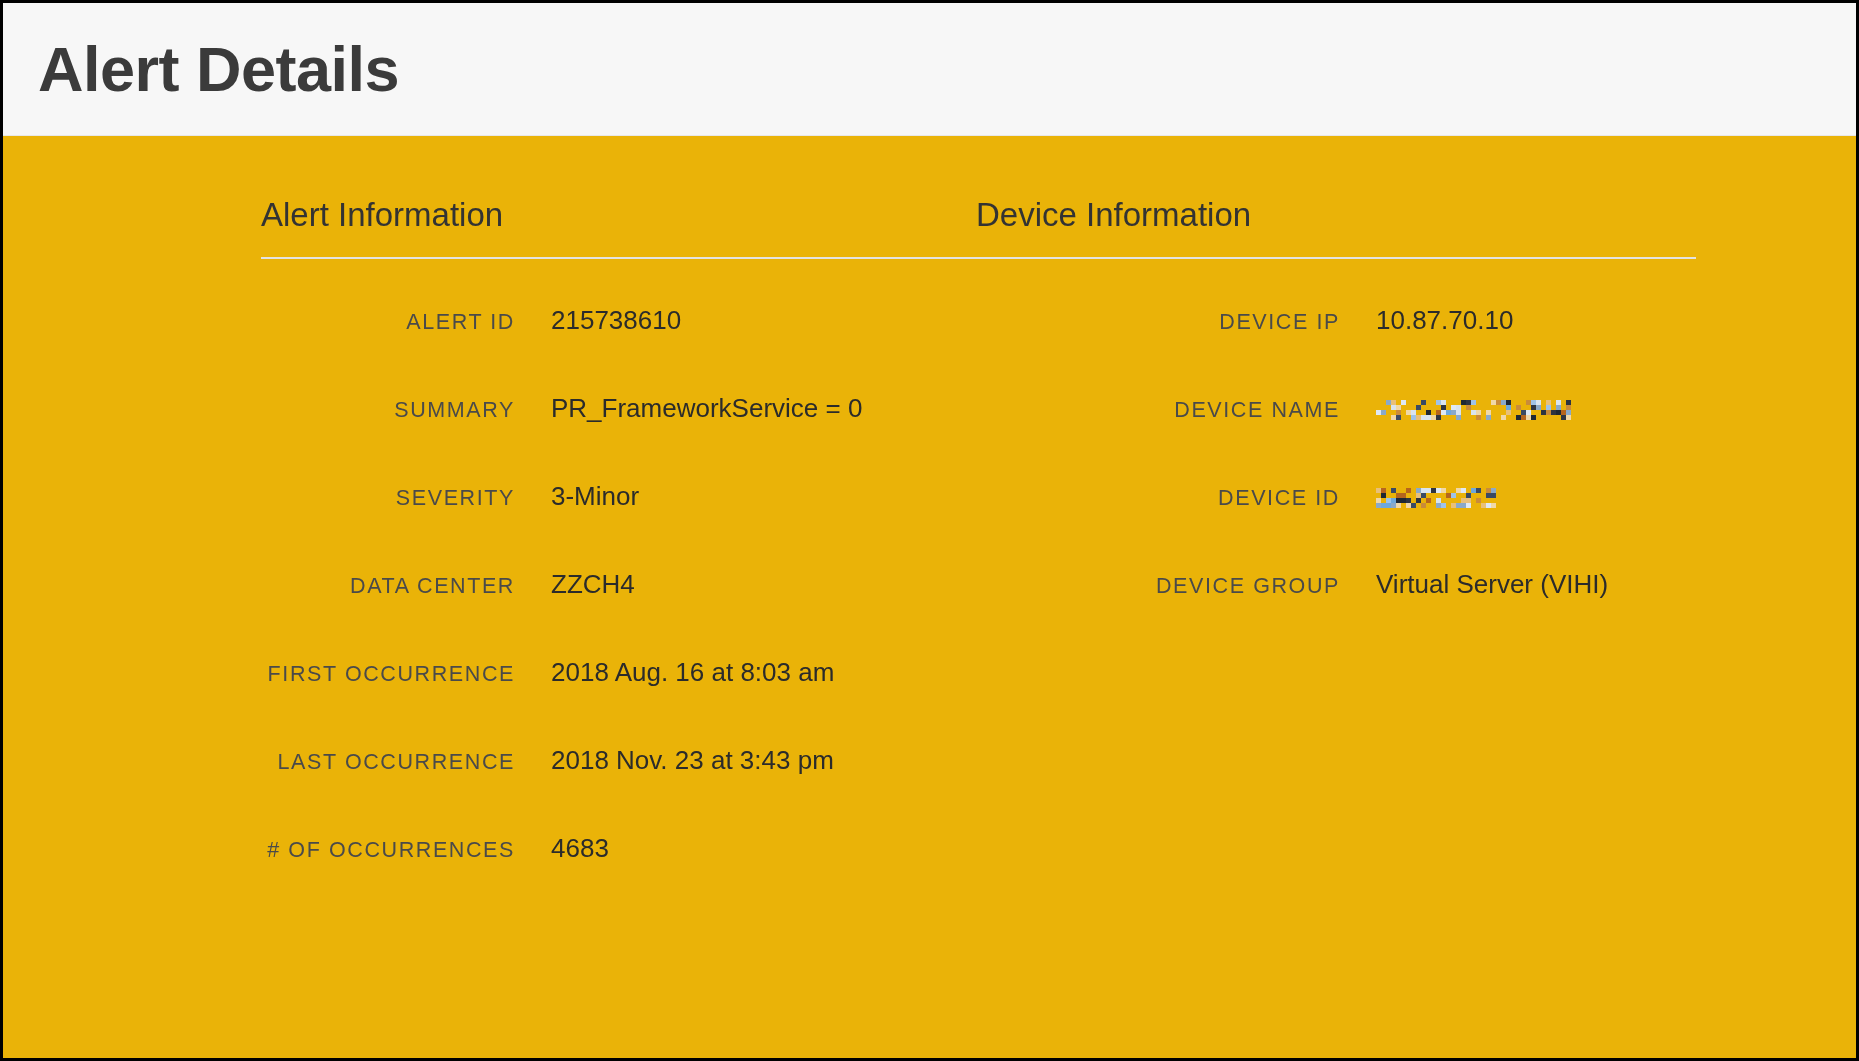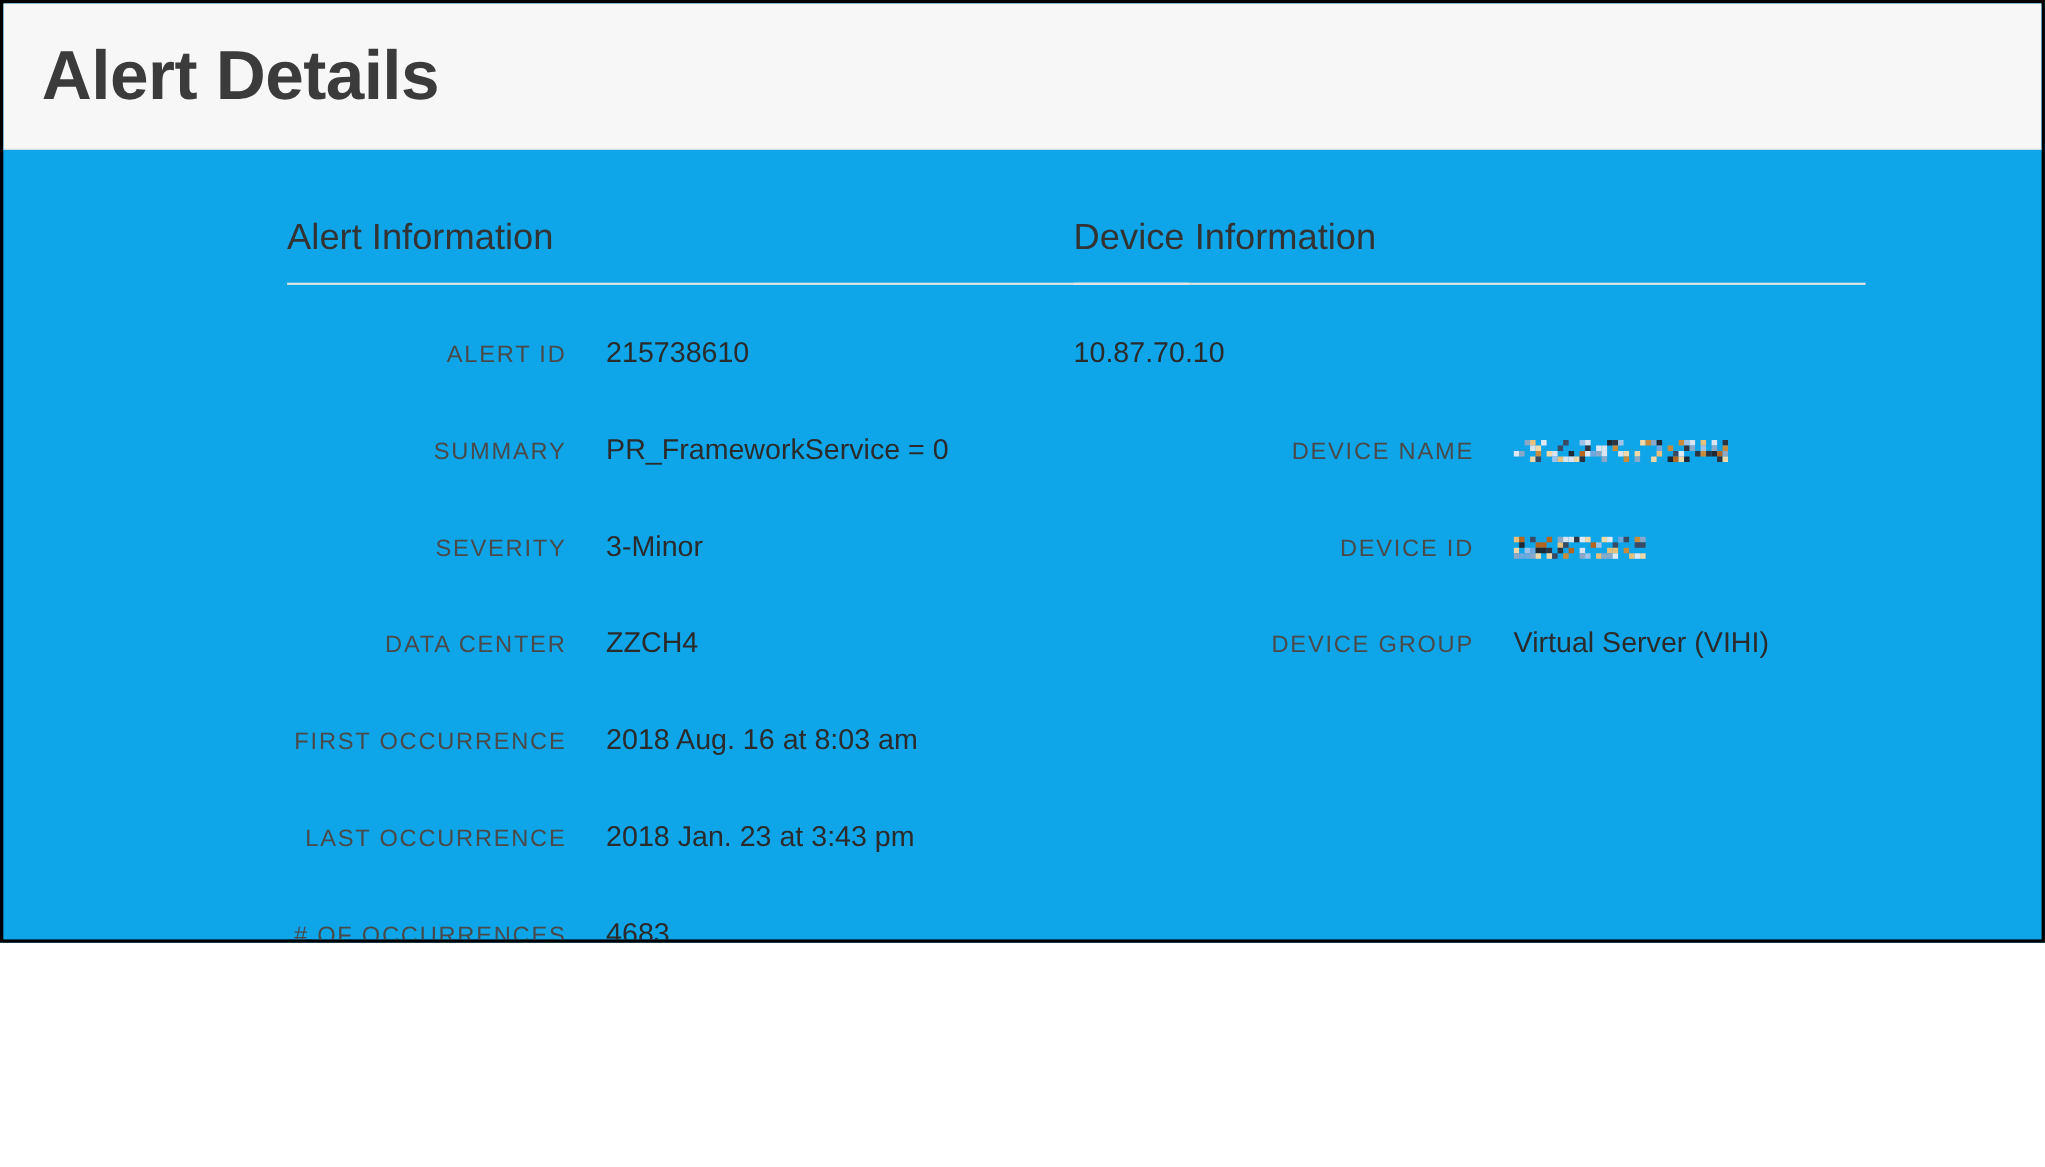--- a/index.html
+++ b/index.html
@@ -10,22 +10,22 @@
   }
   body {
     font-family: "Liberation Sans", sans-serif;
     width: 1859px;
     height: 1061px;
     overflow: hidden;
   }
   .window {
     position: relative;
     width: 1859px;
-    height: 857px;
-    background: #0ea5e9;
+    height: 1061px;
+    background: #eab308;
     border: 3px solid #000000;
     overflow: hidden;
   }
   
   .header {
     height: 133px;
     background: #f7f7f7;
     border-bottom: 1px solid #e8e8e8;
     display: flex;
     align-items: center;
@@ -141,34 +141,35 @@
           <div class="field-row">
             <div class="field-label">DATA CENTER</div>
             <div class="field-value">ZZCH4</div>
           </div>
           <div class="field-row">
             <div class="field-label">FIRST OCCURRENCE</div>
             <div class="field-value">2018 Aug. 16 at 8:03 am</div>
           </div>
           <div class="field-row">
             <div class="field-label">LAST OCCURRENCE</div>
-            <div class="field-value">2018 Jan. 23 at 3:43 pm</div>
+            <div class="field-value">2018 Nov. 23 at 3:43 pm</div>
           </div>
           <div class="field-row">
             <div class="field-label"># OF OCCURRENCES</div>
             <div class="field-value">4683</div>
           </div>
         </div>
     </div>
 
     <div class="column right">
       <div class="section-heading">Device Information</div>
       <div class="divider"></div>
       <div id="device-fields">
           <div class="field-row">
+            <div class="field-label">DEVICE IP</div>
             <div class="field-value">10.87.70.10</div>
           </div>
           <div class="field-row">
             <div class="field-label">DEVICE NAME</div>
             <div class="field-value"><span class="redacted" style="width: 195px;"><i style="left: 0px; top: 11px; width: 5px; height: 5px; background: rgb(223, 233, 245);"></i><i style="left: 5px; top: 11px; width: 5px; height: 5px; background: rgb(138, 169, 201);"></i><i style="left: 10px; top: 1px; width: 5px; height: 5px; background: rgb(138, 169, 201);"></i><i style="left: 15px; top: 1px; width: 5px; height: 5px; background: rgb(232, 192, 122);"></i><i style="left: 15px; top: 6px; width: 5px; height: 5px; background: rgb(217, 228, 239);"></i><i style="left: 15px; top: 16px; width: 5px; height: 5px; background: rgb(240, 216, 168);"></i><i style="left: 20px; top: 6px; width: 5px; height: 5px; background: rgb(240, 216, 168);"></i><i style="left: 20px; top: 11px; width: 5px; height: 5px; background: rgb(201, 139, 58);"></i><i style="left: 20px; top: 16px; width: 5px; height: 5px; background: rgb(58, 74, 99);"></i><i style="left: 25px; top: 1px; width: 5px; height: 5px; background: rgb(223, 233, 245);"></i><i style="left: 30px; top: 11px; width: 5px; height: 5px; background: rgb(240, 216, 168);"></i><i style="left: 35px; top: 11px; width: 5px; height: 5px; background: rgb(217, 228, 239);"></i><i style="left: 35px; top: 16px; width: 5px; height: 5px; background: rgb(159, 195, 232);"></i><i style="left: 40px; top: 6px; width: 5px; height: 5px; background: rgb(58, 74, 99);"></i><i style="left: 40px; top: 16px; width: 5px; height: 5px; background: rgb(232, 192, 122);"></i><i style="left: 45px; top: 1px; width: 5px; height: 5px; background: rgb(58, 74, 99);"></i><i style="left: 45px; top: 16px; width: 5px; height: 5px; background: rgb(217, 228, 239);"></i><i style="left: 50px; top: 11px; width: 5px; height: 5px; background: rgb(31, 40, 51);"></i><i style="left: 50px; top: 16px; width: 5px; height: 5px; background: rgb(217, 228, 239);"></i><i style="left: 55px; top: 16px; width: 5px; height: 5px; background: rgb(240, 216, 168);"></i><i style="left: 60px; top: 1px; width: 5px; height: 5px; background: rgb(159, 195, 232);"></i><i style="left: 60px; top: 11px; width: 5px; height: 5px; background: rgb(181, 101, 29);"></i><i style="left: 60px; top: 16px; width: 5px; height: 5px; background: rgb(46, 52, 64);"></i><i style="left: 65px; top: 1px; width: 5px; height: 5px; background: rgb(217, 228, 239);"></i><i style="left: 65px; top: 6px; width: 5px; height: 5px; background: rgb(46, 52, 64);"></i><i style="left: 65px; top: 11px; width: 5px; height: 5px; background: rgb(223, 233, 245);"></i><i style="left: 70px; top: 11px; width: 5px; height: 5px; background: rgb(110, 168, 220);"></i><i style="left: 75px; top: 6px; width: 5px; height: 5px; background: rgb(223, 233, 245);"></i><i style="left: 75px; top: 11px; width: 5px; height: 5px; background: rgb(138, 169, 201);"></i><i style="left: 80px; top: 6px; width: 5px; height: 5px; background: rgb(217, 228, 239);"></i><i style="left: 80px; top: 11px; width: 5px; height: 5px; background: rgb(217, 228, 239);"></i><i style="left: 80px; top: 16px; width: 5px; height: 5px; background: rgb(138, 169, 201);"></i><i style="left: 85px; top: 1px; width: 5px; height: 5px; background: rgb(31, 40, 51);"></i><i style="left: 90px; top: 1px; width: 5px; height: 5px; background: rgb(46, 52, 64);"></i><i style="left: 90px; top: 6px; width: 5px; height: 5px; background: rgb(201, 139, 58);"></i><i style="left: 95px; top: 1px; width: 5px; height: 5px; background: rgb(159, 195, 232);"></i><i style="left: 95px; top: 11px; width: 5px; height: 5px; background: rgb(217, 228, 239);"></i><i style="left: 100px; top: 11px; width: 5px; height: 5px; background: rgb(240, 216, 168);"></i><i style="left: 100px; top: 16px; width: 5px; height: 5px; background: rgb(201, 139, 58);"></i><i style="left: 110px; top: 11px; width: 5px; height: 5px; background: rgb(240, 216, 168);"></i><i style="left: 110px; top: 16px; width: 5px; height: 5px; background: rgb(138, 169, 201);"></i><i style="left: 115px; top: 1px; width: 5px; height: 5px; background: rgb(240, 216, 168);"></i><i style="left: 120px; top: 1px; width: 5px; height: 5px; background: rgb(201, 139, 58);"></i><i style="left: 125px; top: 1px; width: 5px; height: 5px; background: rgb(138, 169, 201);"></i><i style="left: 125px; top: 16px; width: 5px; height: 5px; background: rgb(240, 216, 168);"></i><i style="left: 130px; top: 1px; width: 5px; height: 5px; background: rgb(31, 40, 51);"></i><i style="left: 130px; top: 6px; width: 5px; height: 5px; background: rgb(110, 168, 220);"></i><i style="left: 130px; top: 11px; width: 5px; height: 5px; background: rgb(232, 192, 122);"></i><i style="left: 140px; top: 6px; width: 5px; height: 5px; background: rgb(201, 139, 58);"></i><i style="left: 140px; top: 16px; width: 5px; height: 5px; background: rgb(31, 40, 51);"></i><i style="left: 145px; top: 11px; width: 5px; height: 5px; background: rgb(58, 74, 99);"></i><i style="left: 145px; top: 16px; width: 5px; height: 5px; background: rgb(181, 101, 29);"></i><i style="left: 150px; top: 1px; width: 5px; height: 5px; background: rgb(201, 139, 58);"></i><i style="left: 150px; top: 11px; width: 5px; height: 5px; background: rgb(223, 233, 245);"></i><i style="left: 150px; top: 16px; width: 5px; height: 5px; background: rgb(240, 216, 168);"></i><i style="left: 155px; top: 1px; width: 5px; height: 5px; background: rgb(159, 195, 232);"></i><i style="left: 155px; top: 6px; width: 5px; height: 5px; background: rgb(46, 52, 64);"></i><i style="left: 155px; top: 16px; width: 5px; height: 5px; background: rgb(31, 40, 51);"></i><i style="left: 160px; top: 1px; width: 5px; height: 5px; background: rgb(217, 228, 239);"></i><i style="left: 160px; top: 6px; width: 5px; height: 5px; background: rgb(138, 169, 201);"></i><i style="left: 165px; top: 11px; width: 5px; height: 5px; background: rgb(46, 52, 64);"></i><i style="left: 170px; top: 1px; width: 5px; height: 5px; background: rgb(232, 192, 122);"></i><i style="left: 170px; top: 6px; width: 5px; height: 5px; background: rgb(159, 195, 232);"></i><i style="left: 170px; top: 11px; width: 5px; height: 5px; background: rgb(201, 139, 58);"></i><i style="left: 175px; top: 11px; width: 5px; height: 5px; background: rgb(46, 52, 64);"></i><i style="left: 180px; top: 1px; width: 5px; height: 5px; background: rgb(217, 228, 239);"></i><i style="left: 180px; top: 6px; width: 5px; height: 5px; background: rgb(138, 169, 201);"></i><i style="left: 180px; top: 11px; width: 5px; height: 5px; background: rgb(31, 40, 51);"></i><i style="left: 185px; top: 11px; width: 5px; height: 5px; background: rgb(181, 101, 29);"></i><i style="left: 185px; top: 16px; width: 5px; height: 5px; background: rgb(46, 52, 64);"></i><i style="left: 190px; top: 1px; width: 5px; height: 5px; background: rgb(46, 52, 64);"></i><i style="left: 190px; top: 6px; width: 5px; height: 5px; background: rgb(201, 139, 58);"></i><i style="left: 190px; top: 11px; width: 5px; height: 5px; background: rgb(138, 169, 201);"></i><i style="left: 190px; top: 16px; width: 5px; height: 5px; background: rgb(240, 216, 168);"></i></span></div>
           </div>
           <div class="field-row">
             <div class="field-label">DEVICE ID</div>
             <div class="field-value"><span class="redacted" style="width: 122px;"><i style="left: 0px; top: 1px; width: 5px; height: 5px; background: rgb(232, 192, 122);"></i><i style="left: 0px; top: 11px; width: 5px; height: 5px; background: rgb(240, 216, 168);"></i><i style="left: 0px; top: 16px; width: 5px; height: 5px; background: rgb(138, 169, 201);"></i><i style="left: 5px; top: 1px; width: 5px; height: 5px; background: rgb(181, 101, 29);"></i><i style="left: 5px; top: 6px; width: 5px; height: 5px; background: rgb(31, 40, 51);"></i><i style="left: 5px; top: 16px; width: 5px; height: 5px; background: rgb(110, 168, 220);"></i><i style="left: 10px; top: 11px; width: 5px; height: 5px; background: rgb(159, 195, 232);"></i><i style="left: 10px; top: 16px; width: 5px; height: 5px; background: rgb(110, 168, 220);"></i><i style="left: 15px; top: 1px; width: 5px; height: 5px; background: rgb(58, 74, 99);"></i><i style="left: 15px; top: 11px; width: 5px; height: 5px; background: rgb(110, 168, 220);"></i><i style="left: 15px; top: 16px; width: 5px; height: 5px; background: rgb(138, 169, 201);"></i><i style="left: 20px; top: 6px; width: 5px; height: 5px; background: rgb(181, 101, 29);"></i><i style="left: 20px; top: 11px; width: 5px; height: 5px; background: rgb(31, 40, 51);"></i><i style="left: 20px; top: 16px; width: 5px; height: 5px; background: rgb(240, 216, 168);"></i><i style="left: 25px; top: 6px; width: 5px; height: 5px; background: rgb(181, 101, 29);"></i><i style="left: 25px; top: 11px; width: 5px; height: 5px; background: rgb(31, 40, 51);"></i><i style="left: 30px; top: 1px; width: 5px; height: 5px; background: rgb(181, 101, 29);"></i><i style="left: 30px; top: 11px; width: 5px; height: 5px; background: rgb(46, 52, 64);"></i><i style="left: 30px; top: 16px; width: 5px; height: 5px; background: rgb(240, 216, 168);"></i><i style="left: 35px; top: 16px; width: 5px; height: 5px; background: rgb(58, 74, 99);"></i><i style="left: 40px; top: 1px; width: 5px; height: 5px; background: rgb(138, 169, 201);"></i><i style="left: 40px; top: 6px; width: 5px; height: 5px; background: rgb(232, 192, 122);"></i><i style="left: 40px; top: 11px; width: 5px; height: 5px; background: rgb(46, 52, 64);"></i><i style="left: 45px; top: 1px; width: 5px; height: 5px; background: rgb(217, 228, 239);"></i><i style="left: 45px; top: 6px; width: 5px; height: 5px; background: rgb(58, 74, 99);"></i><i style="left: 45px; top: 16px; width: 5px; height: 5px; background: rgb(201, 139, 58);"></i><i style="left: 50px; top: 1px; width: 5px; height: 5px; background: rgb(217, 228, 239);"></i><i style="left: 50px; top: 11px; width: 5px; height: 5px; background: rgb(181, 101, 29);"></i><i style="left: 55px; top: 1px; width: 5px; height: 5px; background: rgb(46, 52, 64);"></i><i style="left: 60px; top: 1px; width: 5px; height: 5px; background: rgb(223, 233, 245);"></i><i style="left: 60px; top: 11px; width: 5px; height: 5px; background: rgb(217, 228, 239);"></i><i style="left: 60px; top: 16px; width: 5px; height: 5px; background: rgb(138, 169, 201);"></i><i style="left: 65px; top: 1px; width: 5px; height: 5px; background: rgb(240, 216, 168);"></i><i style="left: 65px; top: 16px; width: 5px; height: 5px; background: rgb(159, 195, 232);"></i><i style="left: 70px; top: 6px; width: 5px; height: 5px; background: rgb(181, 101, 29);"></i><i style="left: 75px; top: 6px; width: 5px; height: 5px; background: rgb(159, 195, 232);"></i><i style="left: 75px; top: 16px; width: 5px; height: 5px; background: rgb(232, 192, 122);"></i><i style="left: 80px; top: 1px; width: 5px; height: 5px; background: rgb(240, 216, 168);"></i><i style="left: 80px; top: 16px; width: 5px; height: 5px; background: rgb(138, 169, 201);"></i><i style="left: 85px; top: 1px; width: 5px; height: 5px; background: rgb(223, 233, 245);"></i><i style="left: 85px; top: 11px; width: 5px; height: 5px; background: rgb(232, 192, 122);"></i><i style="left: 85px; top: 16px; width: 5px; height: 5px; background: rgb(138, 169, 201);"></i><i style="left: 90px; top: 6px; width: 5px; height: 5px; background: rgb(58, 74, 99);"></i><i style="left: 90px; top: 11px; width: 5px; height: 5px; background: rgb(232, 192, 122);"></i><i style="left: 90px; top: 16px; width: 5px; height: 5px; background: rgb(223, 233, 245);"></i><i style="left: 95px; top: 1px; width: 5px; height: 5px; background: rgb(110, 168, 220);"></i><i style="left: 100px; top: 1px; width: 5px; height: 5px; background: rgb(58, 74, 99);"></i><i style="left: 100px; top: 11px; width: 5px; height: 5px; background: rgb(201, 139, 58);"></i><i style="left: 105px; top: 16px; width: 5px; height: 5px; background: rgb(232, 192, 122);"></i><i style="left: 110px; top: 1px; width: 5px; height: 5px; background: rgb(201, 139, 58);"></i><i style="left: 110px; top: 6px; width: 5px; height: 5px; background: rgb(58, 74, 99);"></i><i style="left: 110px; top: 16px; width: 5px; height: 5px; background: rgb(223, 233, 245);"></i><i style="left: 115px; top: 1px; width: 5px; height: 5px; background: rgb(138, 169, 201);"></i><i style="left: 115px; top: 6px; width: 5px; height: 5px; background: rgb(58, 74, 99);"></i><i style="left: 115px; top: 16px; width: 5px; height: 5px; background: rgb(240, 216, 168);"></i></span></div>
           </div>

